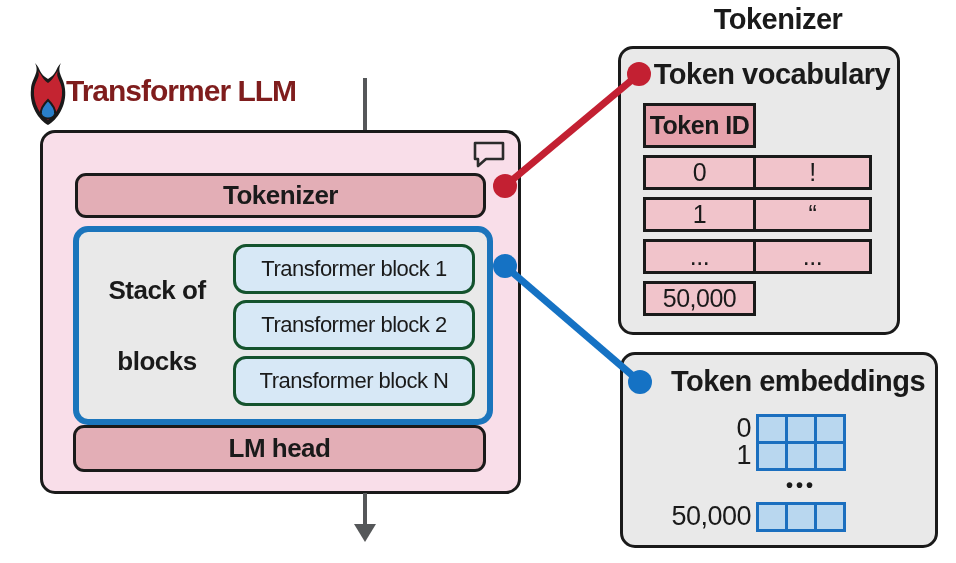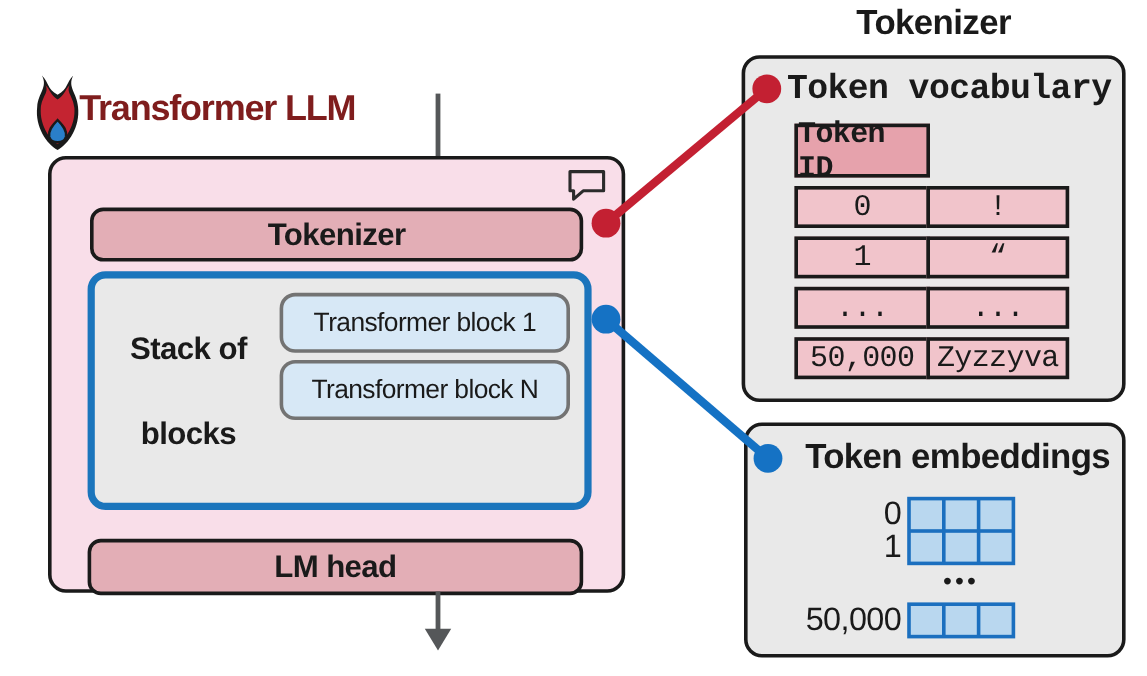--- a/index.html
+++ b/index.html
@@ -37,21 +37,21 @@
     left: 32px;
     width: 411px; height: 45px;
     background: #e3aeb6;
     border: 3px solid #1a1a1a;
     border-radius: 11px;
     display: flex; align-items: center; justify-content: center;
     font-size: 26px; font-weight: bold;
     letter-spacing: -0.5px;
   }
   .tokenizer-bar { top: 40px; }
-  .lm-head-bar { top: 316px; left: 30px; width: 413px; height: 47px; }
+  .lm-head-bar { top: 292px; left: 30px; width: 413px; height: 47px; }
 
   .stack-box {
     position: absolute;
     left: 30px; top: 93px;
     width: 420px; height: 199px;
     background: #e9e9e9;
     border: 6px solid #1b75bc;
     border-radius: 15px;
   }
   .stack-label {
@@ -66,21 +66,21 @@
   }
   .blocks-col {
     position: absolute;
     left: 154px; top: 12px;
     width: 242px;
     display: flex; flex-direction: column; gap: 6px;
   }
   .t-block {
     height: 50px;
     background: #d7e8f6;
-    border: 3px solid #737373;
+    border: 3px solid #14532d;
     border-radius: 13px;
     display: flex; align-items: center; justify-content: center;
     font-size: 22px; letter-spacing: -0.5px;
   }
 
   
   .arrow-stem { width: 4px; background: #555759; }
   .arrow-head {
     width: 0; height: 0;
     border-left: 11px solid transparent;
@@ -93,21 +93,21 @@
     left: 618px; top: 3px; width: 320px;
     text-align: center;
     font-size: 29px; font-weight: bold;
     letter-spacing: -0.5px;
   }
   .gray-box {
     background: #e9e9e9;
     border: 3px solid #1a1a1a;
     border-radius: 15px;
   }
-  .vocab-box { left: 618px; top: 46px; width: 320px; height: 289px; font-family: Liberation Mono, monospace; }
+  .vocab-box { left: 618px; top: 46px; width: 282px; height: 289px; }
   .embed-box { left: 620px; top: 352px; width: 318px; height: 196px; }
   .gray-box h2 {
     margin-top: 9px;
     text-align: center;
     font-size: 29px; font-weight: bold;
     letter-spacing: -0.5px;
   }
   .vocab-box h2 { padding-left: 26px; }
   .embed-box h2 { padding-left: 38px; margin-top: 10px; }
 
@@ -176,20 +176,23 @@
     <div class="stack-box">
       <div class="stack-label">
         <span>Stack of</span>
         <span>blocks</span>
       </div>
       <div class="blocks-col">
         <div class="t-block">
           <span>Transformer block 1</span>
         </div>
         <div class="t-block">
+          <span>Transformer block 2</span>
+        </div>
+        <div class="t-block">
           <span>Transformer block N</span>
         </div>
       </div>
     </div>
 
     <div class="rose-bar lm-head-bar">
       <span>LM head</span>
     </div>
   </div>
 
@@ -211,21 +214,20 @@
       <div class="vrow">
         <div class="vcell c1">1</div>
         <div class="vcell c2">“</div>
       </div>
       <div class="vrow">
         <div class="vcell c1">...</div>
         <div class="vcell c2">...</div>
       </div>
       <div class="vrow">
         <div class="vcell c1">50,000</div>
-        <div class="vcell c2">Zyzzyva</div>
       </div>
     </div>
   </div>
 
   <div class="abs gray-box embed-box">
     <h2>Token embeddings</h2>
 
     <div class="embed-label" style="left:70px; top:59px; width:58px;">0</div>
     <div class="embed-label" style="left:70px; top:86px; width:58px;">1</div>
 

